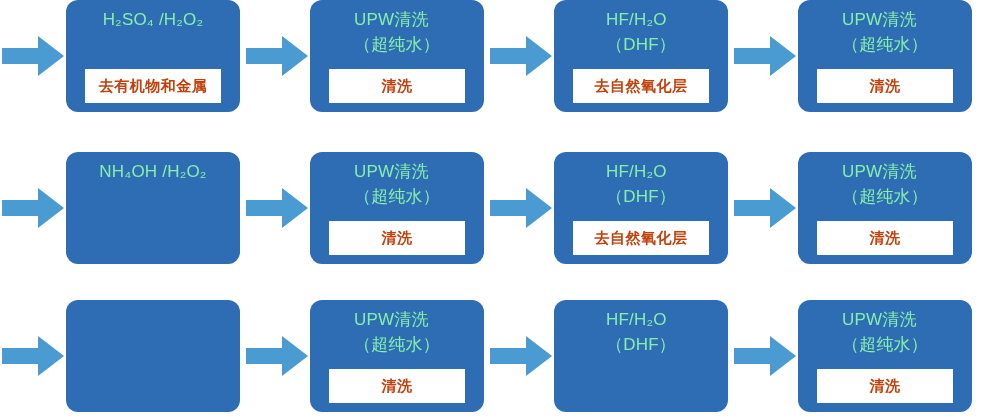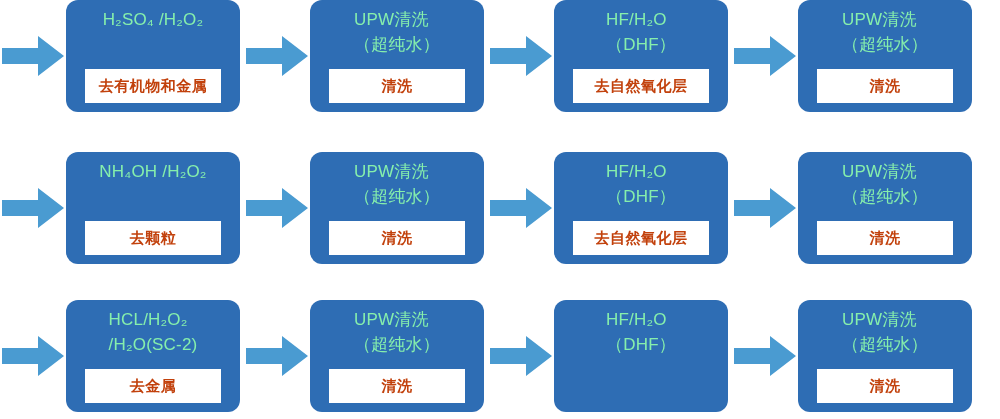--- a/index.html
+++ b/index.html
@@ -151,21 +151,20 @@
     <div class="flow-row row-1">
       <div class="arrow-cell">
         <svg class="arrow-icon" viewBox="0 0 62 42">
           <path d="M0,13 L36,13 L36,1 L62,21 L36,41 L36,29 L0,29 Z" fill="#4A9BD1"></path>
         </svg>
       </div>
       <div class="step-card">
         <div class="card-title">
           <span class="ln">NH₄OH /H₂O₂</span>
         </div>
-        <div class="card-pill">去颗粒</div>
       </div>
       <div class="spacer-cell"></div>
       <div class="arrow-cell">
         <svg class="arrow-icon" viewBox="0 0 62 42">
           <path d="M0,13 L36,13 L36,1 L62,21 L36,41 L36,29 L0,29 Z" fill="#4A9BD1"></path>
         </svg>
       </div>
       <div class="step-card">
         <div class="card-title">
           <span class="ln">UPW清洗</span>
@@ -200,25 +199,20 @@
         <div class="card-pill">清洗</div>
       </div>
     </div>
     <div class="flow-row row-2">
       <div class="arrow-cell">
         <svg class="arrow-icon" viewBox="0 0 62 42">
           <path d="M0,13 L36,13 L36,1 L62,21 L36,41 L36,29 L0,29 Z" fill="#4A9BD1"></path>
         </svg>
       </div>
       <div class="step-card">
-        <div class="card-title">
-          <span class="ln">HCL/H₂O₂</span>
-          <span class="ln">/H₂O(SC-2)</span>
-        </div>
-        <div class="card-pill">去金属</div>
       </div>
       <div class="spacer-cell"></div>
       <div class="arrow-cell">
         <svg class="arrow-icon" viewBox="0 0 62 42">
           <path d="M0,13 L36,13 L36,1 L62,21 L36,41 L36,29 L0,29 Z" fill="#4A9BD1"></path>
         </svg>
       </div>
       <div class="step-card">
         <div class="card-title">
           <span class="ln">UPW清洗</span>

